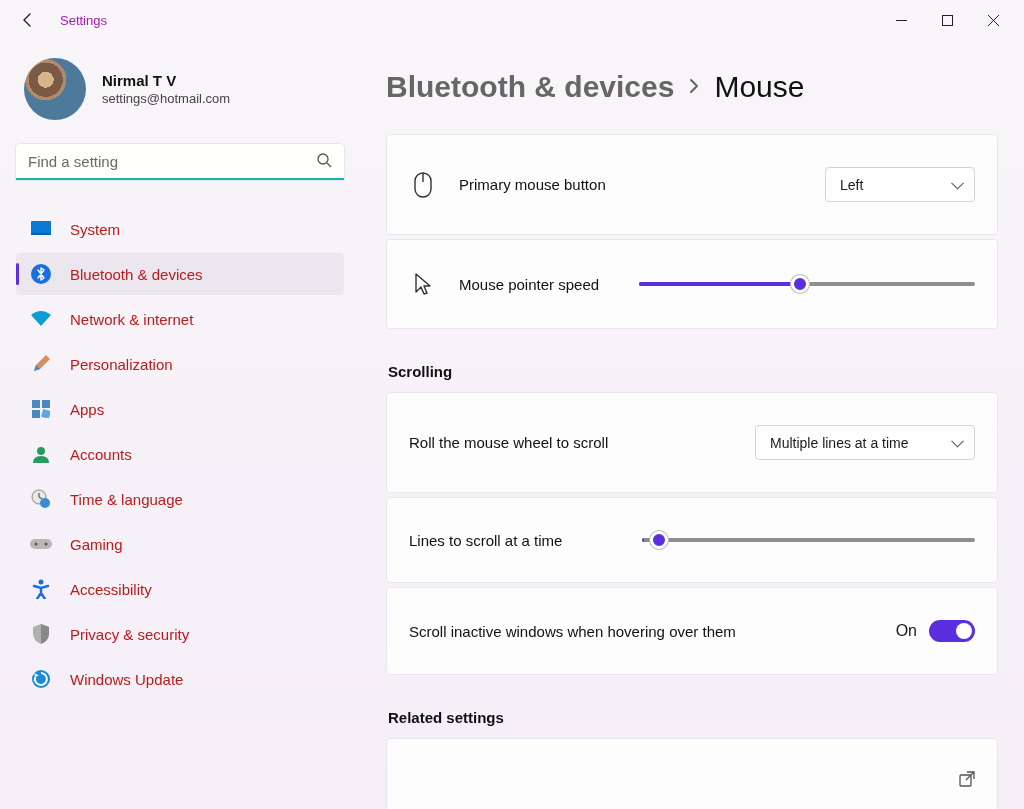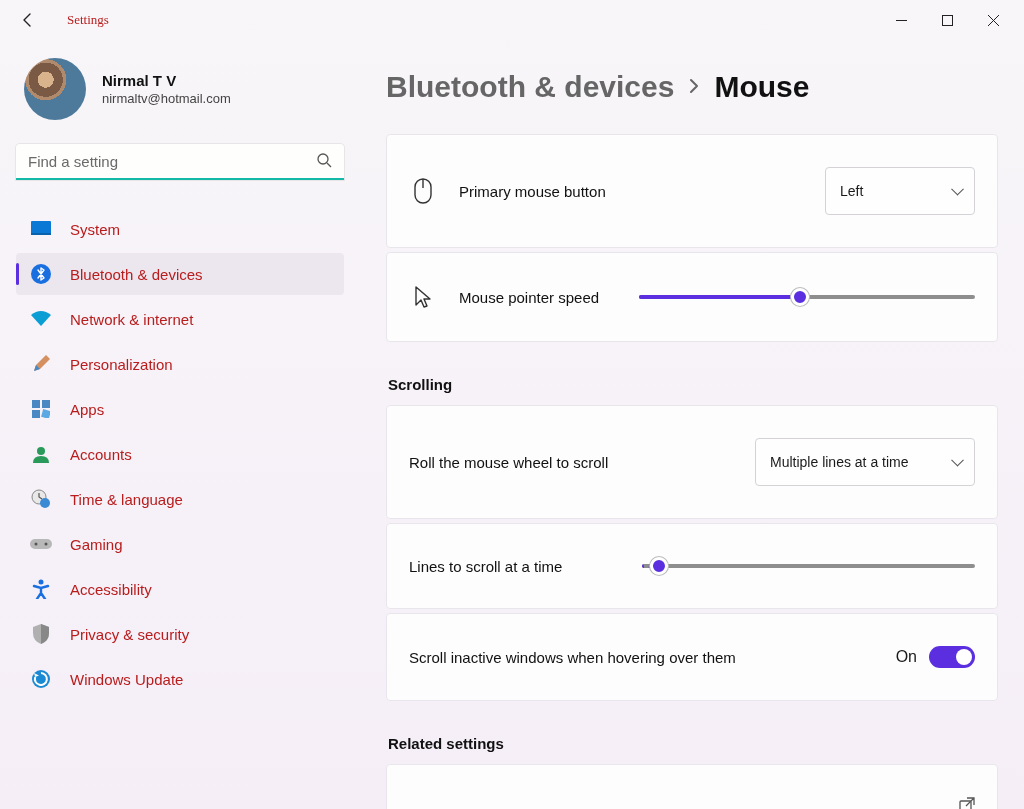--- a/index.html
+++ b/index.html
@@ -18,23 +18,22 @@
     align-items: center;
     padding: 0 8px;
   }
   .titlebar .back-btn {
     width: 40px; height: 40px;
     display: flex; align-items: center; justify-content: center;
     cursor: pointer;
   }
   .titlebar .app-title {
     font-size: 13px;
-    margin-left: 19px;
-    color: #b91c1c;
-    font-family: Liberation Serif, serif;
+    margin-left: 12px;
+    color: #a21caf;
   }
   .titlebar .spacer { flex: 1; }
   .titlebar .win-btn {
     width: 46px; height: 40px;
     display: flex; align-items: center; justify-content: center;
     cursor: pointer;
   }
 
   .layout { display: flex; height: calc(100% - 40px); }
 
@@ -130,21 +129,21 @@
     font-size: 30px;
     font-weight: 600;
     color: #666;
   }
   .breadcrumb .chev {
     font-size: 20px;
     color: #666;
   }
   .breadcrumb .current {
     font-size: 30px;
-    font-weight: 700;
+    font-weight: 400;
     color: #111;
   }
 
   .card {
     background: #fdfdfd;
     border: 1px solid #e9e6eb;
     border-radius: 4px;
     padding: 32px 22px;
     margin-bottom: 4px;
     display: flex;
@@ -157,21 +156,21 @@
     display:flex; align-items:center; justify-content:center;
   }
   .card .label { font-size: 15px; color: #111; }
   .card .sublabel { font-size: 13px; color: #666; margin-top: 2px; }
   .card .grow { flex: 1; }
 
   .dropdown {
     border: 1px solid #d4d2d6;
     background: #fefefe;
     border-radius: 4px;
-    height: 48px;
+    height: 35px;
     padding: 0 34px 0 14px;
     font-size: 14px;
     display: flex;
     align-items: center;
     position: relative;
     min-width: 150px;
     cursor: pointer;
   }
   .dropdown.wide { min-width: 220px; }
   .dropdown::after {
@@ -266,21 +265,21 @@
   </div>
 </div>
 
 <div class="layout">
 
   <aside class="sidebar">
     <div class="profile">
       <div class="avatar"></div>
       <div>
         <div class="name">Nirmal T V</div>
-        <div class="email">nirmaltv@hotmail.com</div>
+        <div class="email">settings@hotmail.com</div>
       </div>
     </div>
 
     <div class="search-wrap">
       <input class="search-input" placeholder="Find a setting" style="">
       <span class="search-icon-pos">
         <svg width="16" height="16" viewBox="0 0 16 16">
             <circle cx="7" cy="7" r="5" stroke="#555" stroke-width="1.3" fill="none"></circle>
             <path d="M11 11 L15 15" stroke="#555" stroke-width="1.3"></path>
           </svg>

